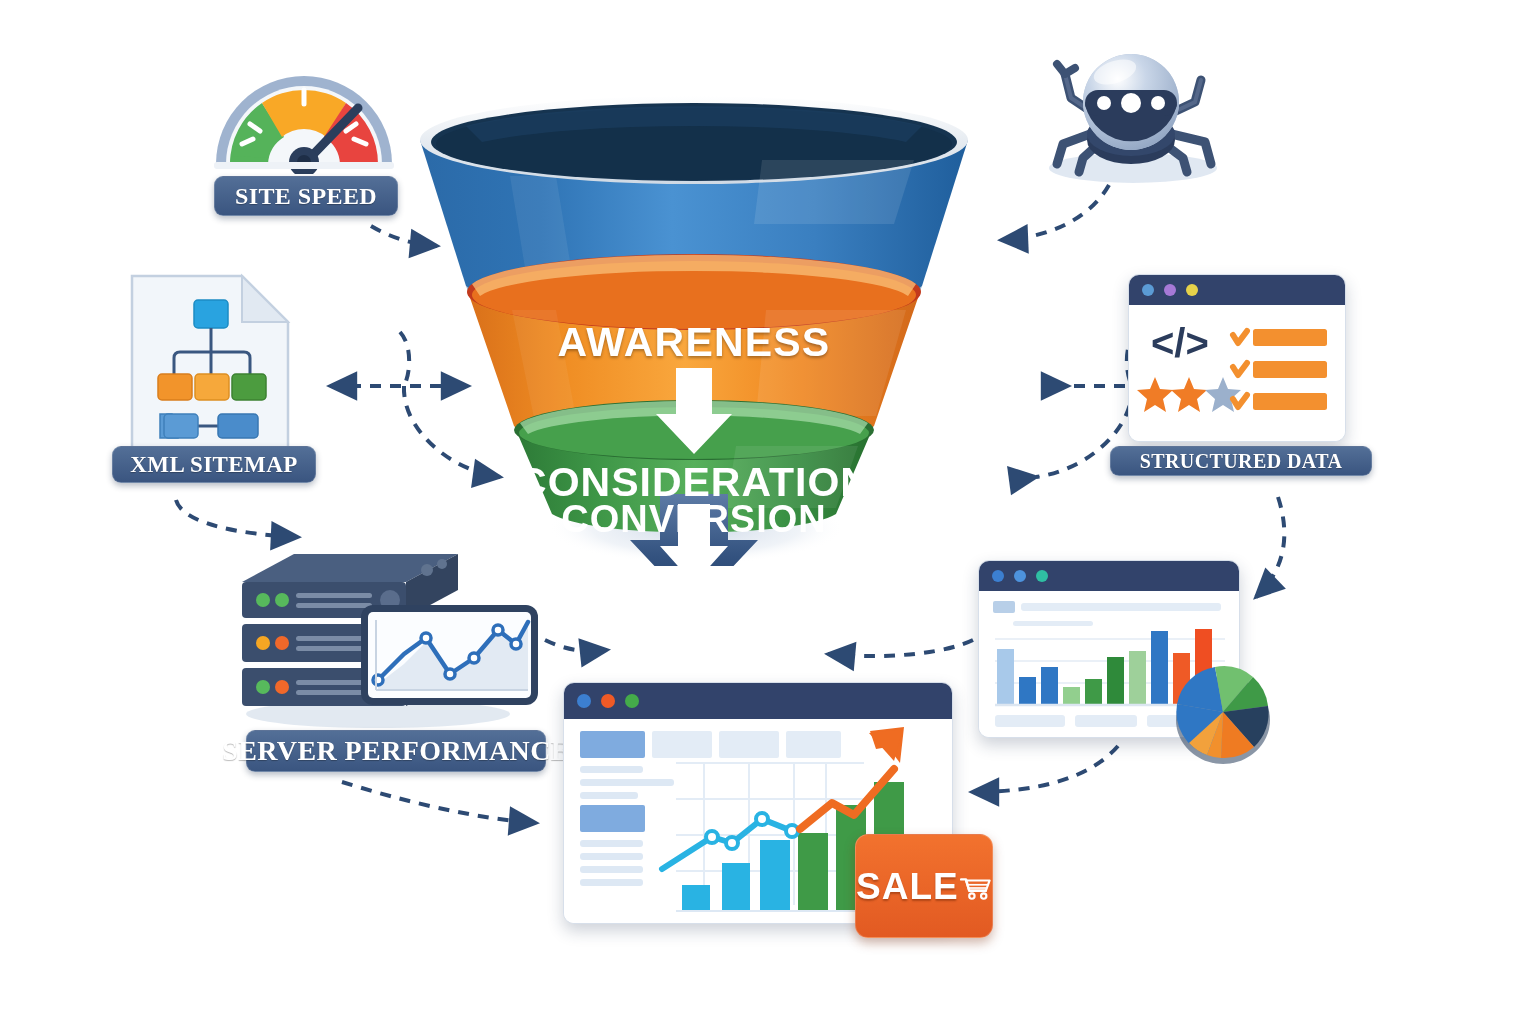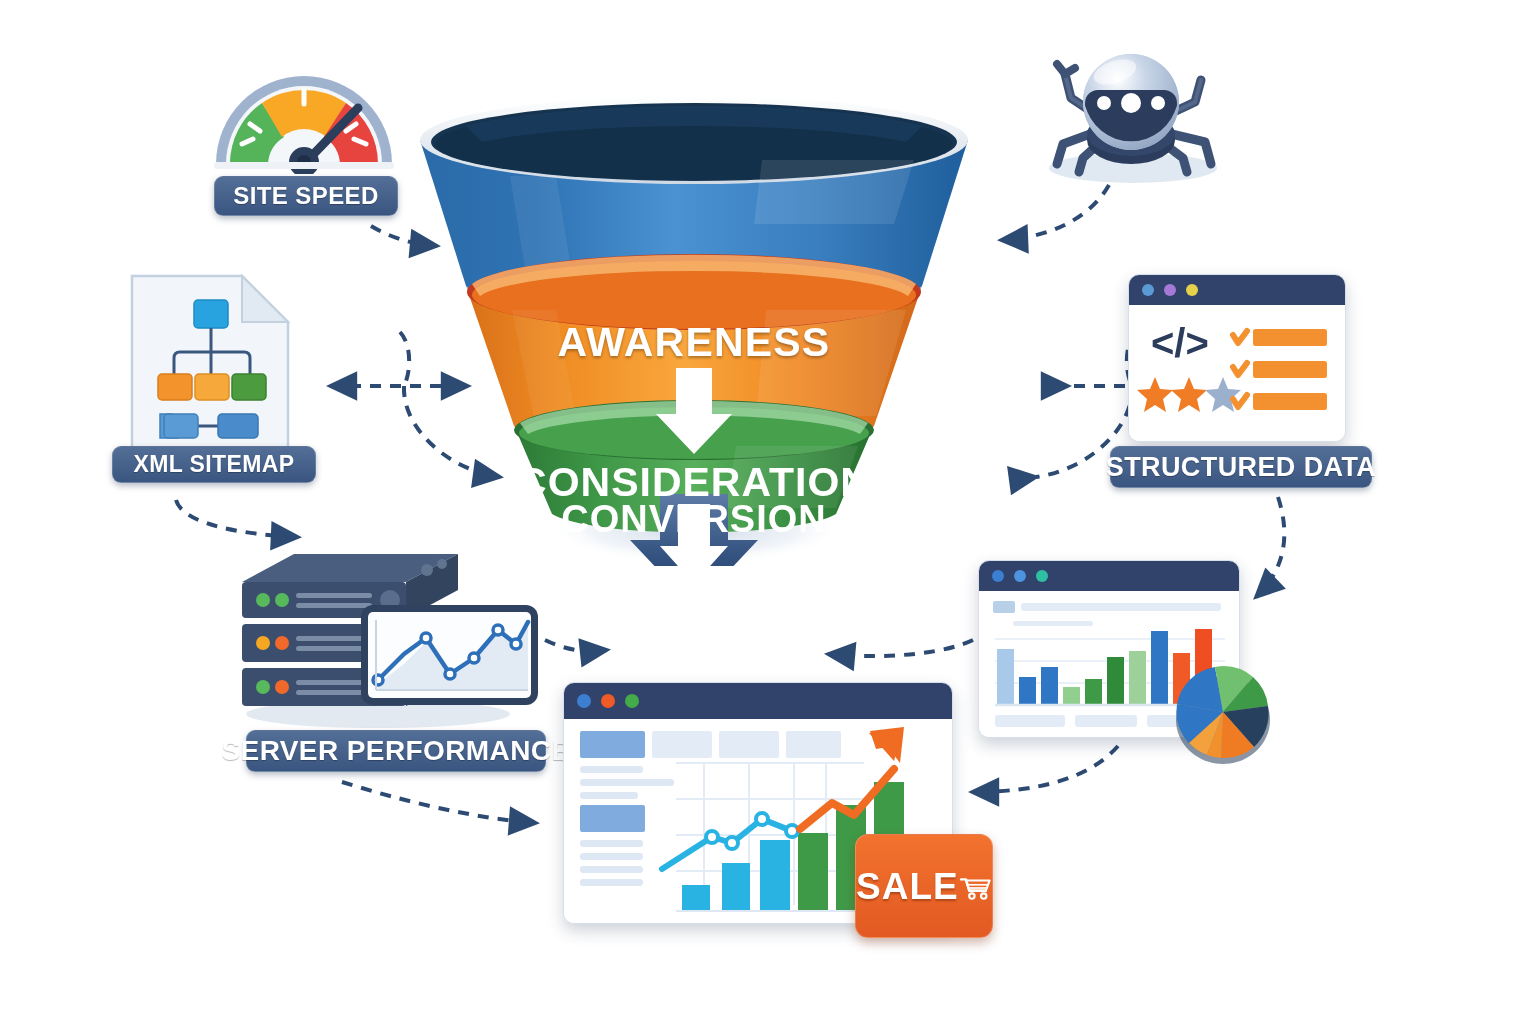--- a/index.html
+++ b/index.html
@@ -22,20 +22,21 @@
     border-radius: 9px;
     color: #ffffff;
     font-weight: bold;
     letter-spacing: .4px;
     display: flex; align-items: center; justify-content: center;
     text-align: center;
     box-shadow: 0 3px 6px rgba(20,40,70,.30);
     white-space: nowrap;
     text-shadow: 0 1px 1px rgba(0,0,0,.28);
     border: 1px solid rgba(255,255,255,.18);
+    font-family: Liberation Serif, serif;
   }
 
   
   #funnel { position: absolute; left: 406px; top: 96px; width: 576px; height: 470px; }
 
   
   .gauge-wrap { position: absolute; left: 206px; top: 52px; width: 196px; height: 122px; }
 
   
   .win { position: absolute; border-radius: 11px; background: #fff;
@@ -285,21 +286,21 @@
       <g>
         <path d="M104,30 L109,38 L118,26" stroke="#f3902f" stroke-width="6" fill="none" stroke-linecap="round" stroke-linejoin="round"></path>
         <rect x="124" y="24" width="74" height="17" rx="2.5" fill="#f3902f"></rect>
         <path d="M104,62 L109,70 L118,58" stroke="#f3902f" stroke-width="6" fill="none" stroke-linecap="round" stroke-linejoin="round"></path>
         <rect x="124" y="56" width="74" height="17" rx="2.5" fill="#f3902f"></rect>
         <path d="M104,94 L109,102 L118,90" stroke="#f3902f" stroke-width="6" fill="none" stroke-linecap="round" stroke-linejoin="round"></path>
         <rect x="124" y="88" width="74" height="17" rx="2.5" fill="#f3902f"></rect>
       </g>
     </svg>
   </div>
-  <div class="pill" style="left:1110px; top:446px; width:262px; height:42px; font-size:27px;">STRUCTURED DATA</div>
+  <div class="pill" style="left:1110px; top:446px; width:262px; height:30px; font-size:20px;">STRUCTURED DATA</div>
 
   <div class="node" style="left:228px; top:542px; width:330px; height:186px;">
     <svg width="330" height="186" viewBox="0 0 330 186">
       <ellipse cx="150" cy="172" rx="132" ry="14" fill="#dde5ef" opacity=".85"></ellipse>
 
       <path d="M14,40 L66,12 L230,12 L178,40 Z" fill="#4a5f80"></path>
       <path d="M178,40 L230,12 L230,48 L178,76 Z" fill="#33445f"></path>
       <rect x="14" y="40" width="164" height="36" rx="4" fill="#3b4e6d"></rect>
       <circle cx="35" cy="58" r="7" fill="#57b95c"></circle>
         <circle cx="54" cy="58" r="7" fill="#57b95c"></circle>

